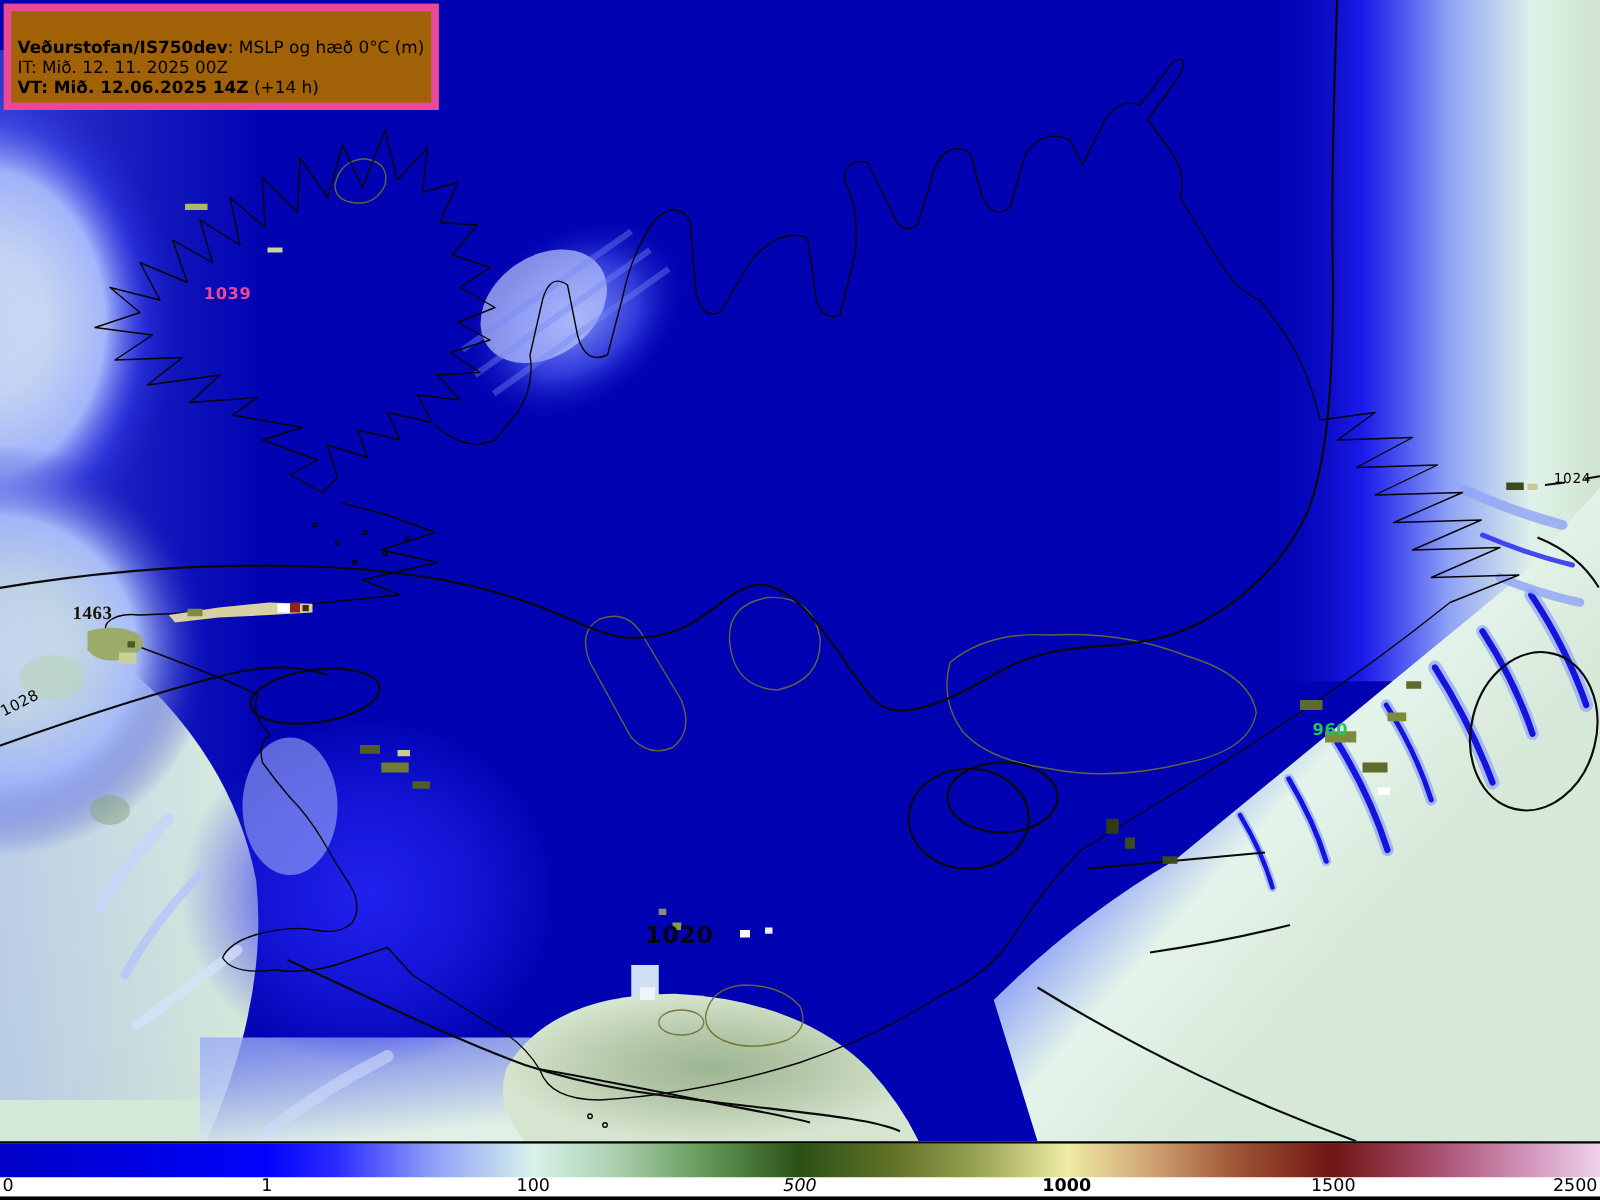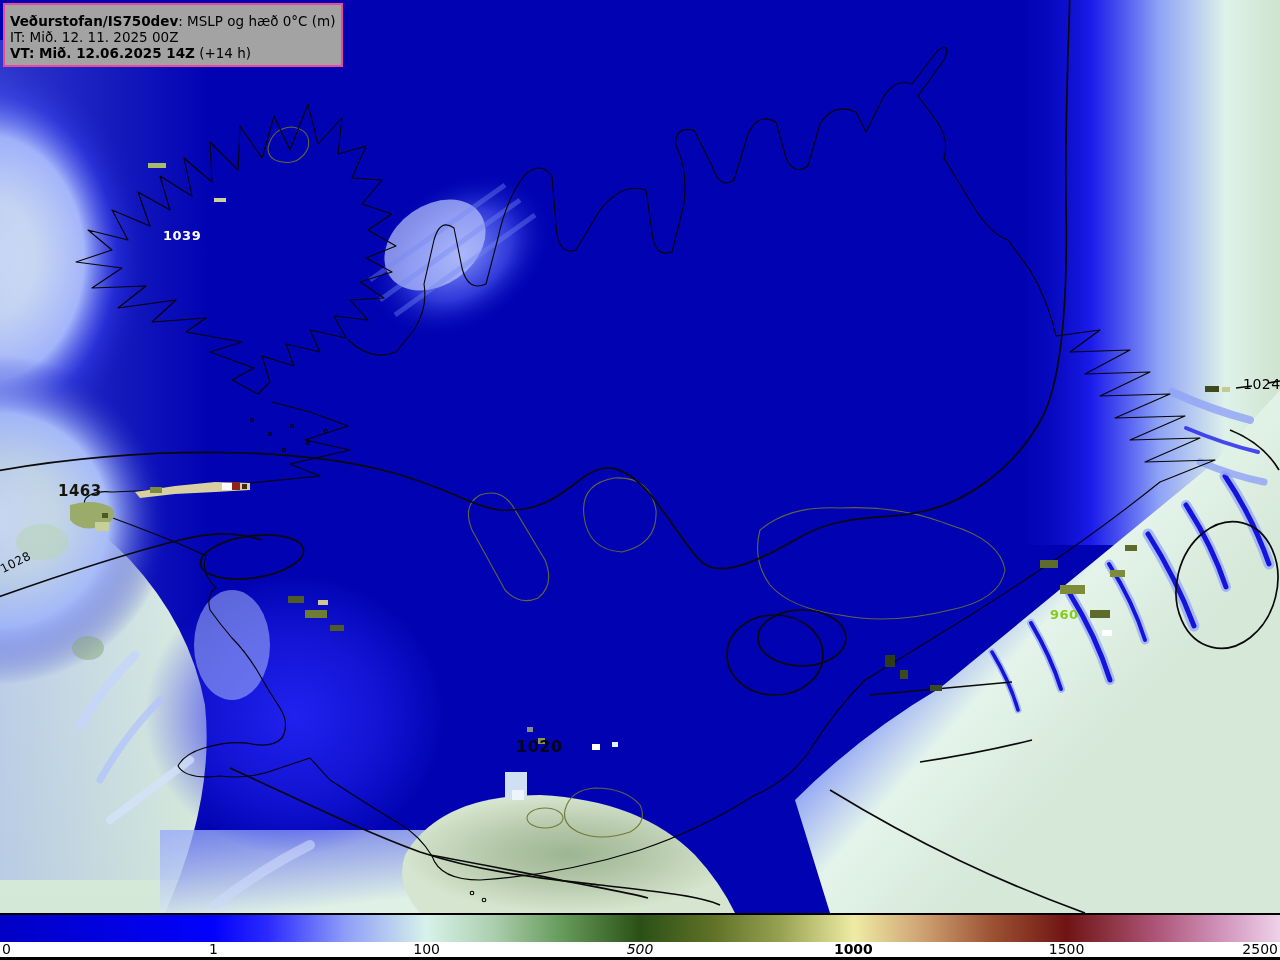--- a/index.html
+++ b/index.html
@@ -4,22 +4,22 @@
 <style>
   html,body{margin:0;padding:0;background:#fff;}
   .screen{position:relative;width:1280px;height:960px;overflow:hidden;background:#fff;
           font-family:"DejaVu Sans","Liberation Sans",sans-serif;}
   .map{position:absolute;left:0;top:0;width:1280px;height:913px;background:#0103b2;overflow:hidden;}
   .map svg{position:absolute;left:0;top:0;display:block;}
   
   .map-label{position:absolute;color:#0a0a24;line-height:1;white-space:nowrap;
              transform-origin:left bottom;letter-spacing:0.5px;}
   
-  .title-box{position:absolute;left:3px;top:3px;background:#a3a3a3;border:2px solid #ec4899;
-             padding:8px 6px 4px 5px;font-size:13.5px;line-height:16px;color:#000;z-index:5;}
+  .title-box{position:absolute;left:3px;top:3px;background:#a16207;border:6px solid #ec4899;
+             padding:21px 6px 4px 5px;font-size:13.5px;line-height:16px;color:#000;z-index:5;}
   .title-box .b{font-weight:bold;}
   
   .colorbar{position:absolute;left:0;top:913px;width:1280px;height:47px;background:#fff;
             border-top:2px solid #000;border-bottom:3px solid #000;box-sizing:border-box;}
   .cb-grad{position:absolute;left:0;top:0;width:1280px;height:27px;}
   .cb-ticks{position:absolute;left:0;top:27px;width:1280px;height:15px;background:#fff;}
   .cb-tick{position:absolute;top:0px;font-size:14px;color:#000;transform:translateX(-50%);line-height:15px;}
   .cb-tick.first{transform:none;margin-left:2px;}
   .cb-tick.last{transform:translateX(-100%);margin-left:-2px;text-align:center;}
 </style>
@@ -201,26 +201,26 @@
         <rect x="592" y="744" width="8" height="6" fill="#ffffff"></rect>
         <rect x="612" y="742" width="6" height="5" fill="#e8eef8"></rect>
         <rect x="538" y="738" width="7" height="6" fill="#8a9a4a"></rect>
         <rect x="527" y="727" width="6" height="5" fill="#8a8a8a"></rect>
         <rect x="1205" y="386" width="14" height="6" fill="#3c4a1c"></rect>
         <rect x="1222" y="387" width="8" height="5" fill="#c8c890"></rect>
       </g>
     </svg>
 
     <div id="map-labels">
-        <div class="map-label" style="left: 163px; top: 229px; font-size: 13px; font-weight: bold; color: #ffffff;">1039</div>
-        <div class="map-label" style="left: 58px; top: 484px; font-size: 15px; font-weight: bold; color: rgb(21, 21, 10);">1463</div>
-        <div class="map-label" style="left: 1243px; top: 377px; font-size: 14px; font-weight: normal; color: rgb(0, 0, 0);">1024</div>
+        <div class="map-label" style="left: 163px; top: 229px; font-size: 13px; font-weight: bold; color: #ec4899;">1039</div>
+        <div class="map-label" style="left: 58px; top: 484px; font-size: 15px; font-weight: bold; color: rgb(21, 21, 10); font-family: Liberation Serif, serif;">1463</div>
+        <div class="map-label" style="left: 1243px; top: 377px; font-size: 11px; font-weight: normal; color: rgb(0, 0, 0);">1024</div>
         <div class="map-label" style="left: 4px; top: 563px; font-size: 12px; font-weight: normal; color: rgb(0, 0, 0); transform: rotate(-27deg);">1028</div>
-        <div class="map-label" style="left: 516px; top: 739px; font-size: 16px; font-weight: bold; color: rgb(5, 5, 26);">1020</div>
-        <div class="map-label" style="left: 1050px; top: 608px; font-size: 13px; font-weight: bold; color: #84cc16;">960</div>
+        <div class="map-label" style="left: 516px; top: 739px; font-size: 19px; font-weight: bold; color: rgb(5, 5, 26);">1020</div>
+        <div class="map-label" style="left: 1050px; top: 578px; font-size: 13px; font-weight: bold; color: #22c55e;">960</div>
       </div>
 
     <div class="title-box">
       <div><span class="b">Veðurstofan/IS750dev</span><span>: MSLP og hæð 0°C (m)</span></div>
       <div>IT: Mið. 12. 11. 2025 00Z</div>
       <div><span class="b">VT: Mið. 12.06.2025 14Z</span><span> (+14 h)</span></div>
     </div>
   </div>
 
   <div class="colorbar">

